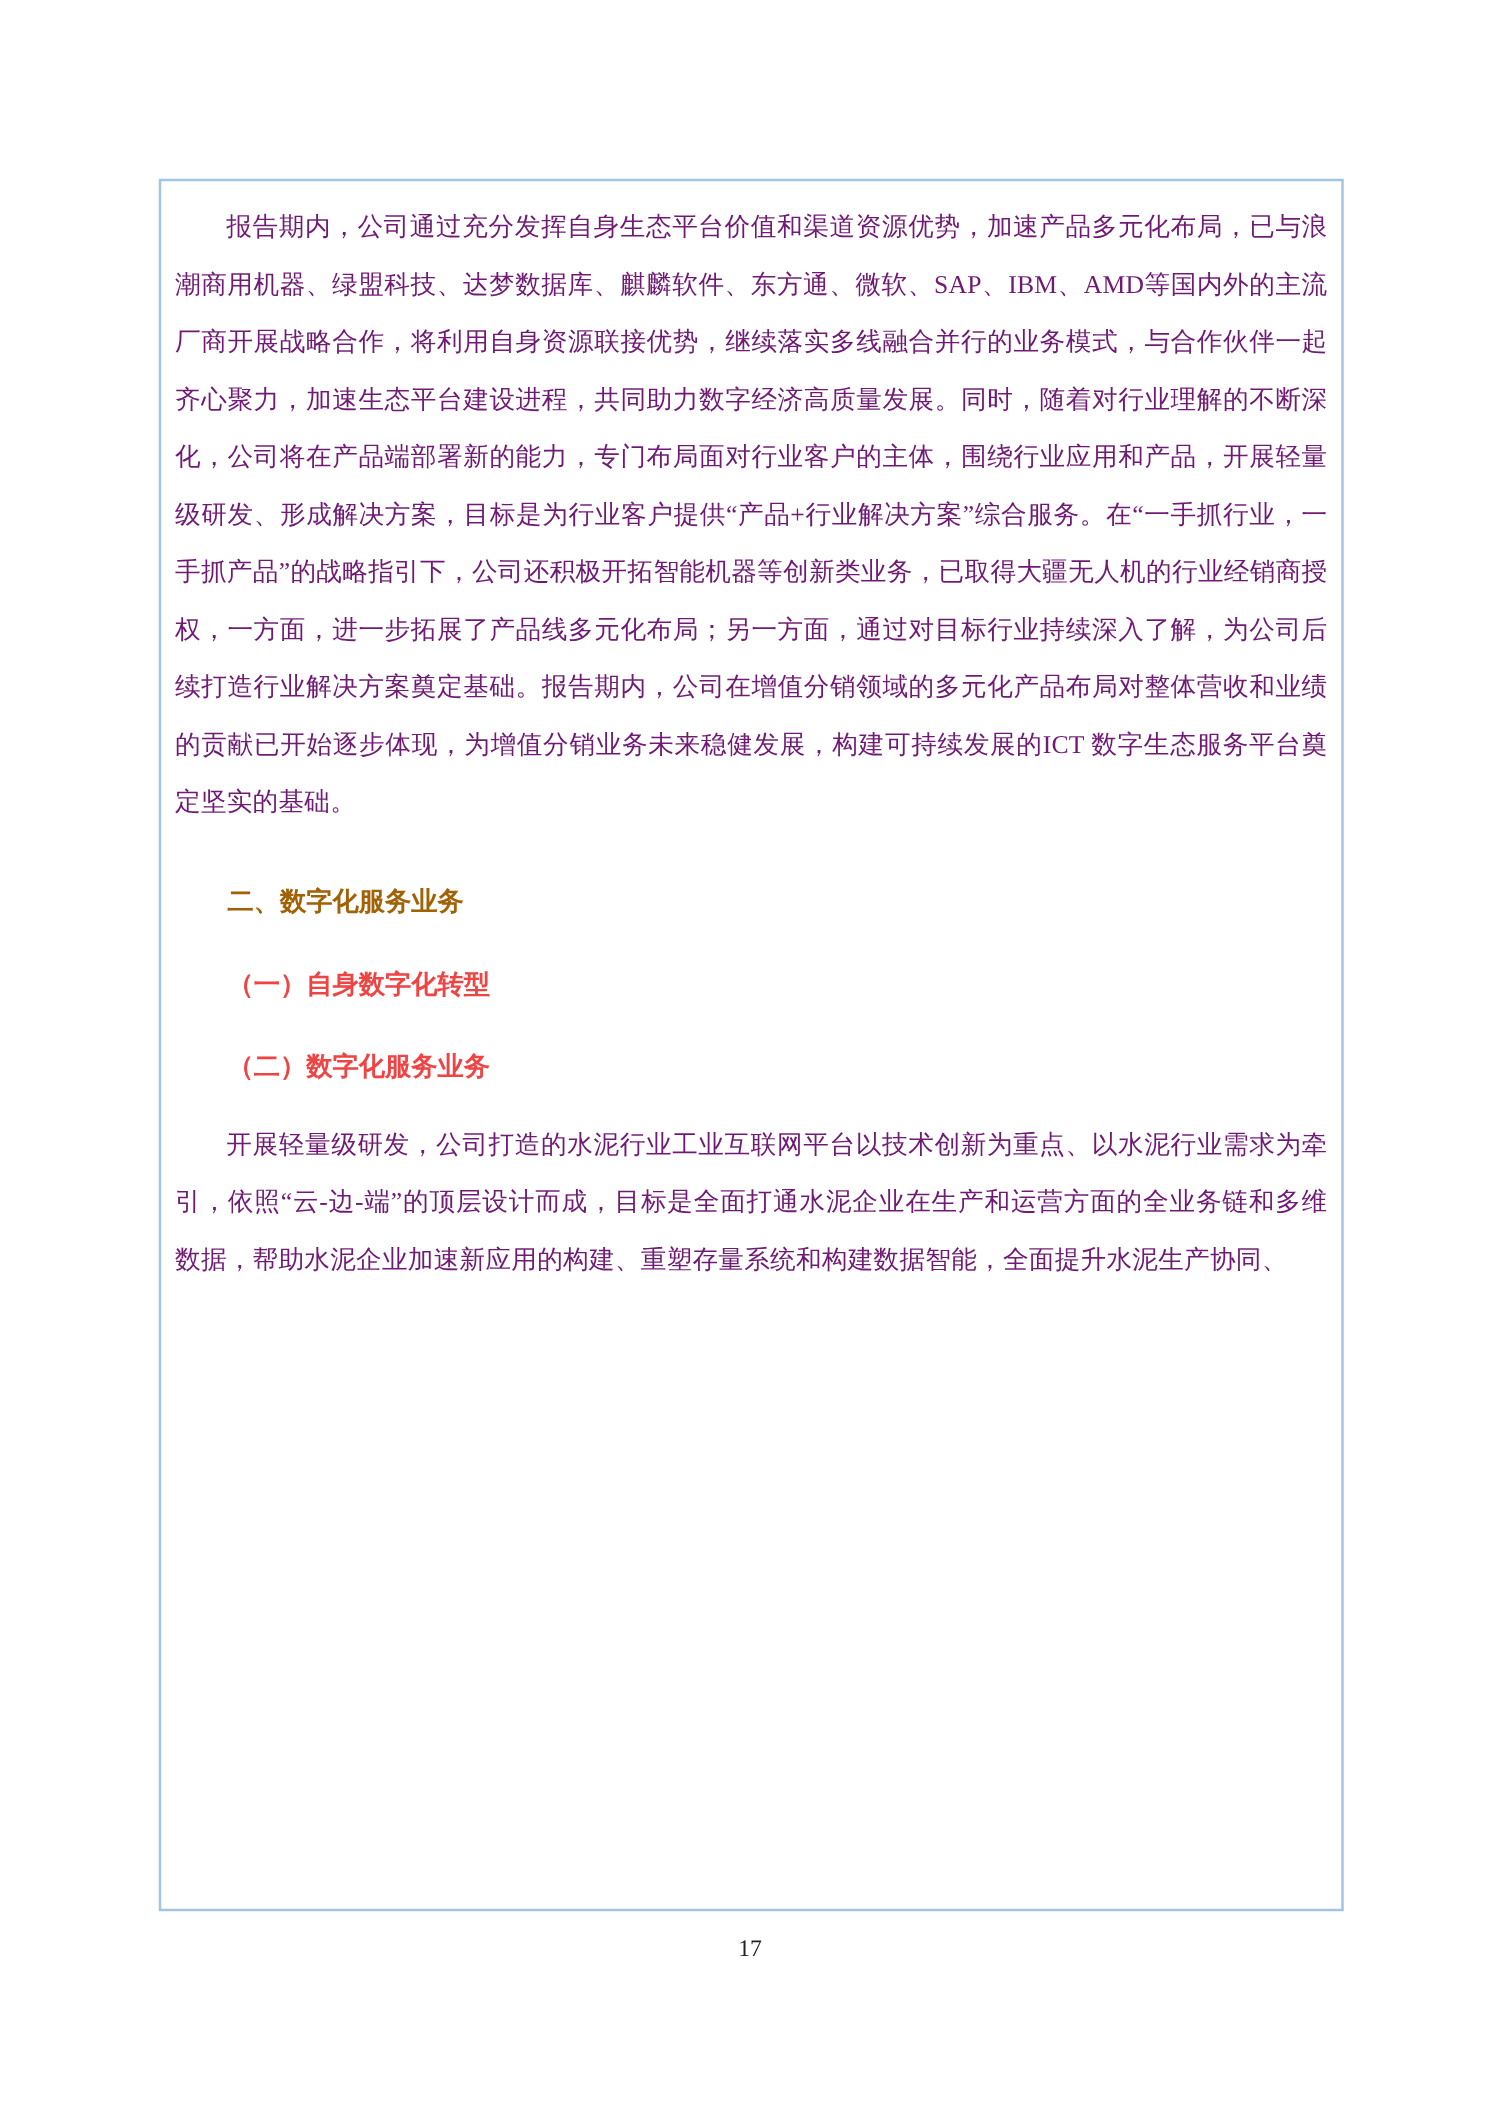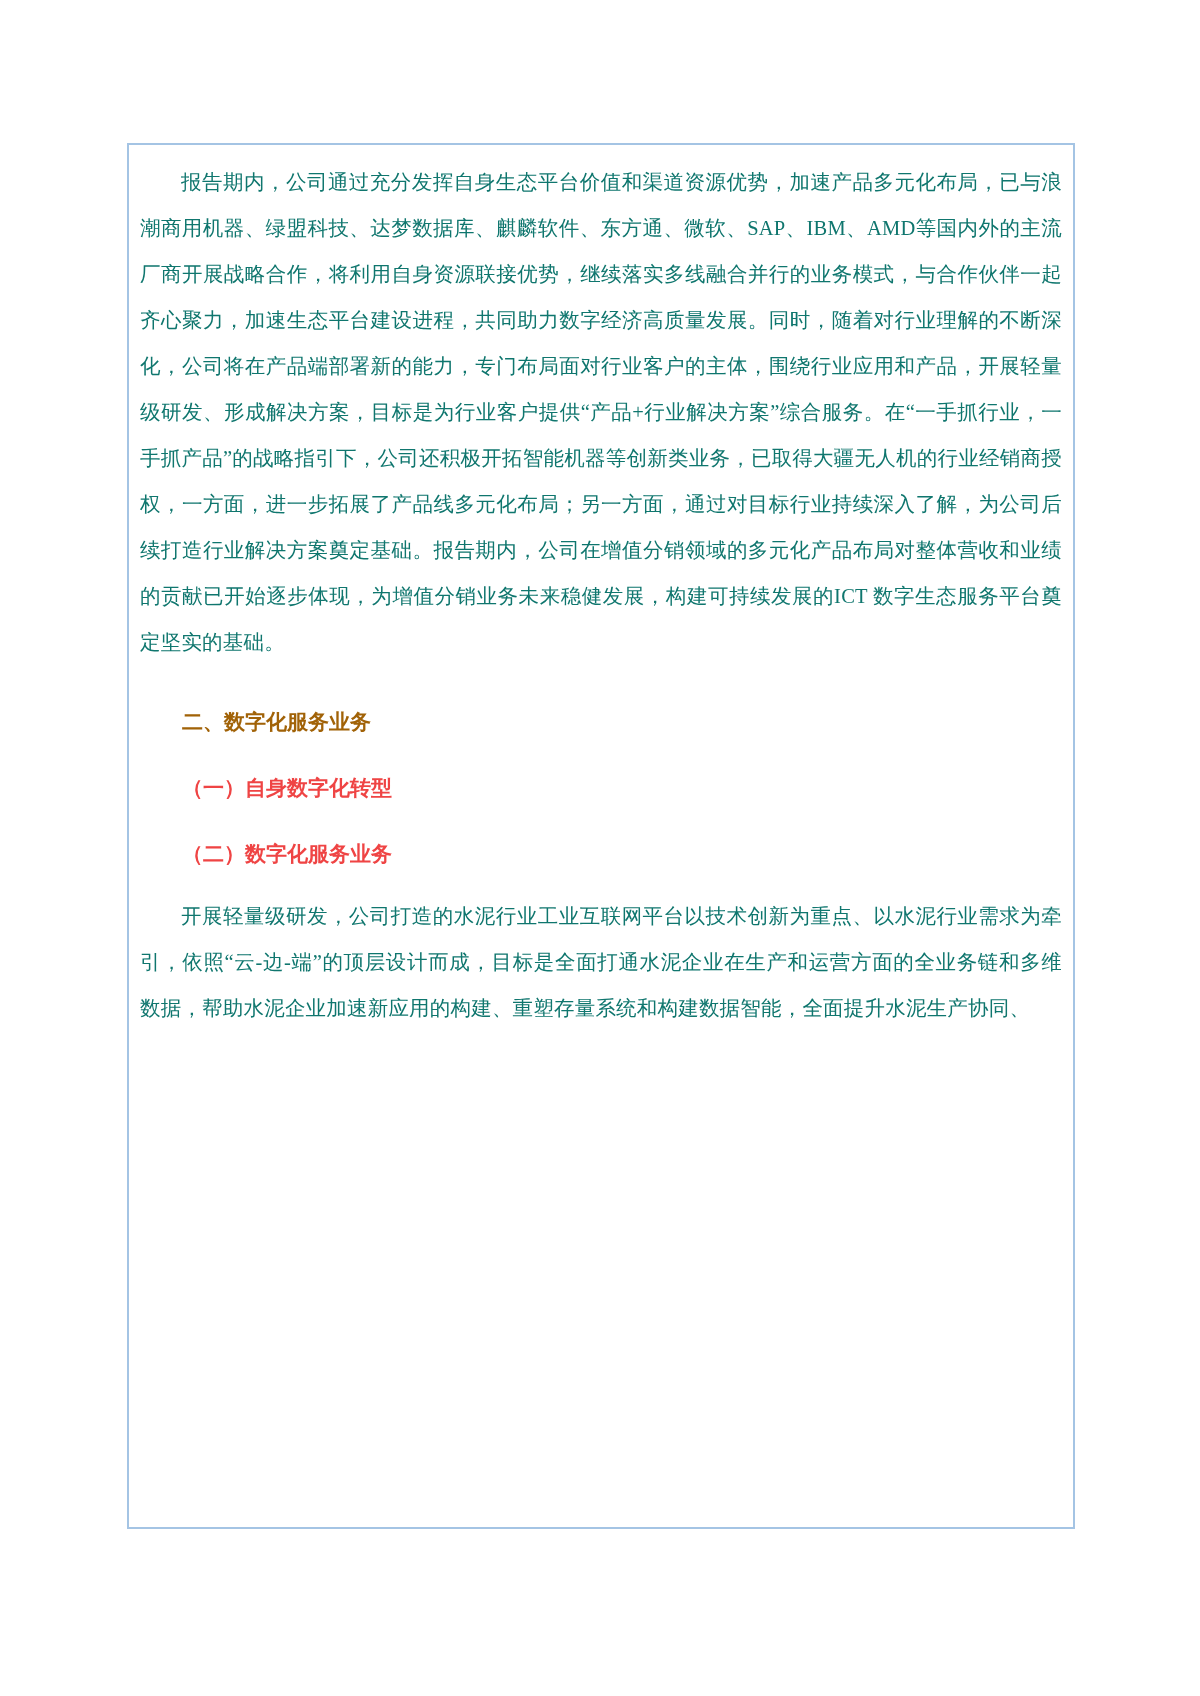--- a/index.html
+++ b/index.html
@@ -24,21 +24,21 @@
     box-sizing: border-box;
     border: 2px solid #a4c4e4;
     padding: 14px 11px 0 11px;
     overflow: hidden;
     background: #ffffff;
   }
   .para {
     margin: 0;
     font-size: 20.5px;
     line-height: 46px;
-    color: #0f766e;
+    color: #701a75;
     text-align: justify;
     text-indent: 2em;
     letter-spacing: 0.2px;
   }
   .heading-l1 {
     margin: 34px 0 0 0;
     font-family: "Liberation Sans", "DejaVu Sans", sans-serif;
     font-weight: bold;
     font-size: 21px;
     line-height: 46px;
@@ -92,14 +92,15 @@
     <h3 class="heading-l2 first">（一）自身数字化转型</h3>
 
 
     <h3 class="heading-l2 second">（二）数字化服务业务</h3>
 
 
     <p class="para after-para">开展轻量级研发，公司打造的水泥行业工业互联网平台以技术创新为重点、以水泥行业需求为牵引，依照“云-边-端”的顶层设计而成，目标是全面打通水泥企业在生产和运营方面的全业务链和多维数据，帮助水泥企业加速新应用的构建、重塑存量系统和构建数据智能，全面提升水泥生产协同、</p>
 
   </div>
 
+  <div class="page-number">17</div>
 
 </div>
 
 </body></html>

